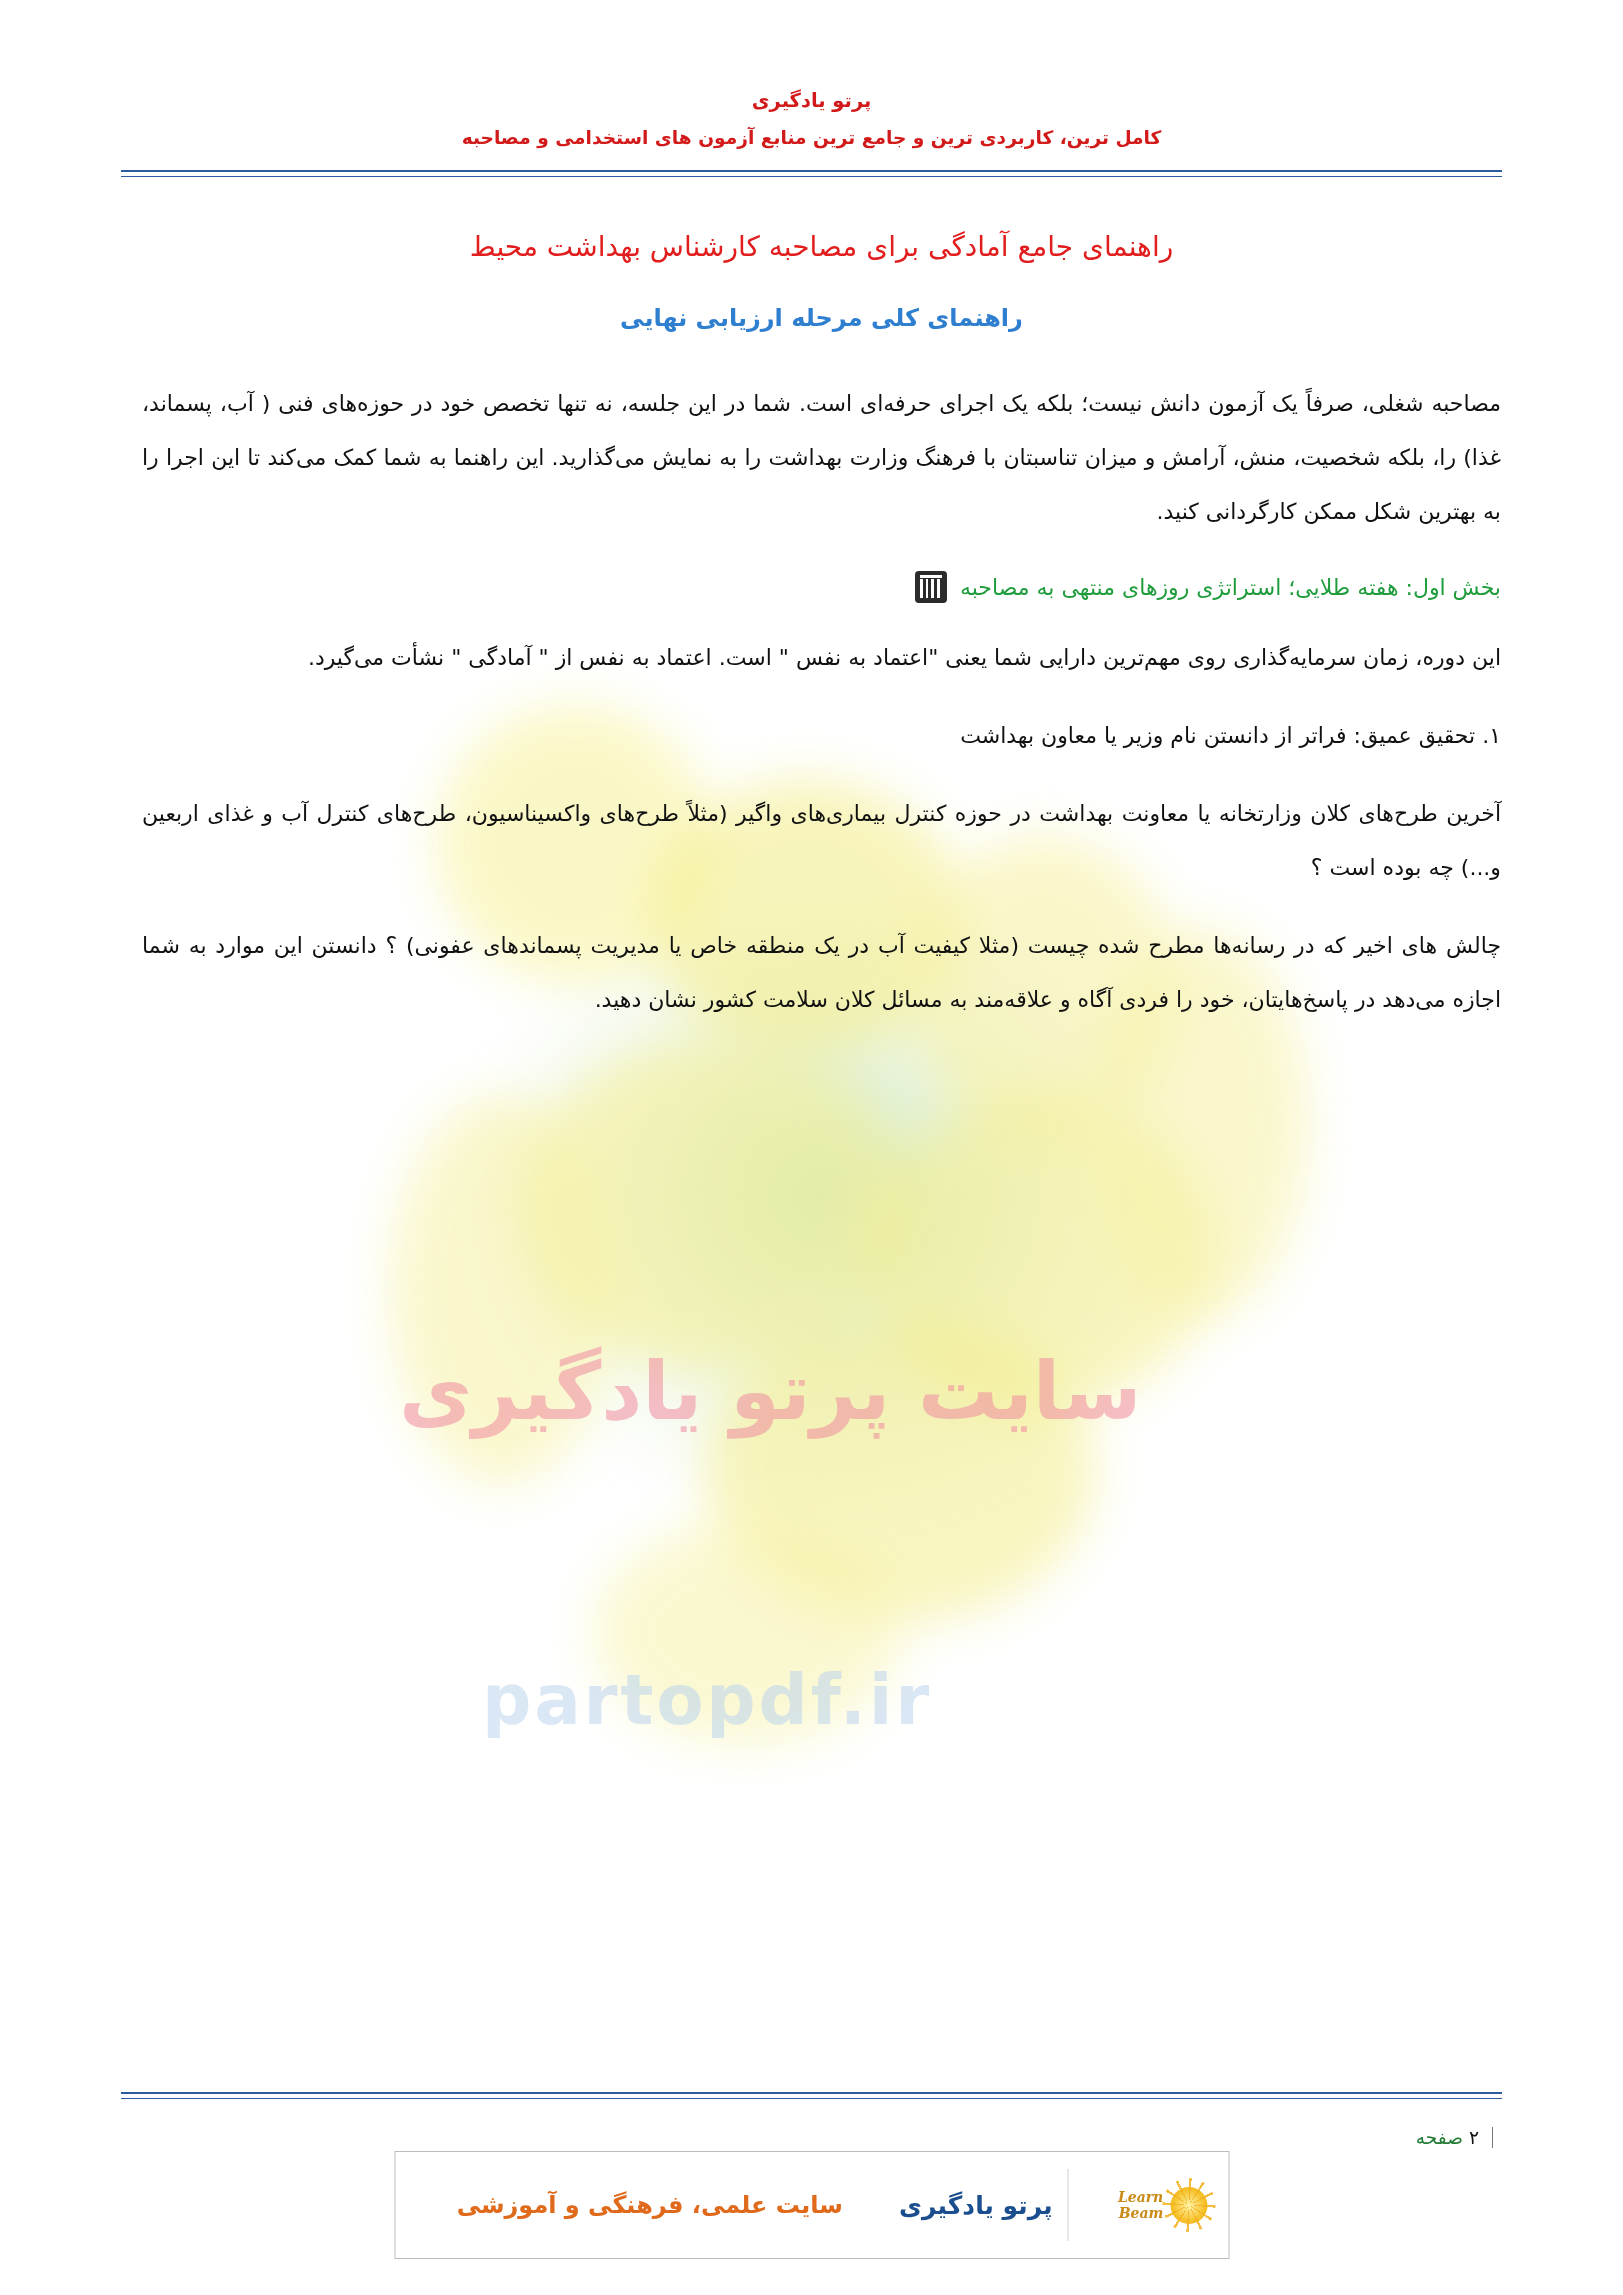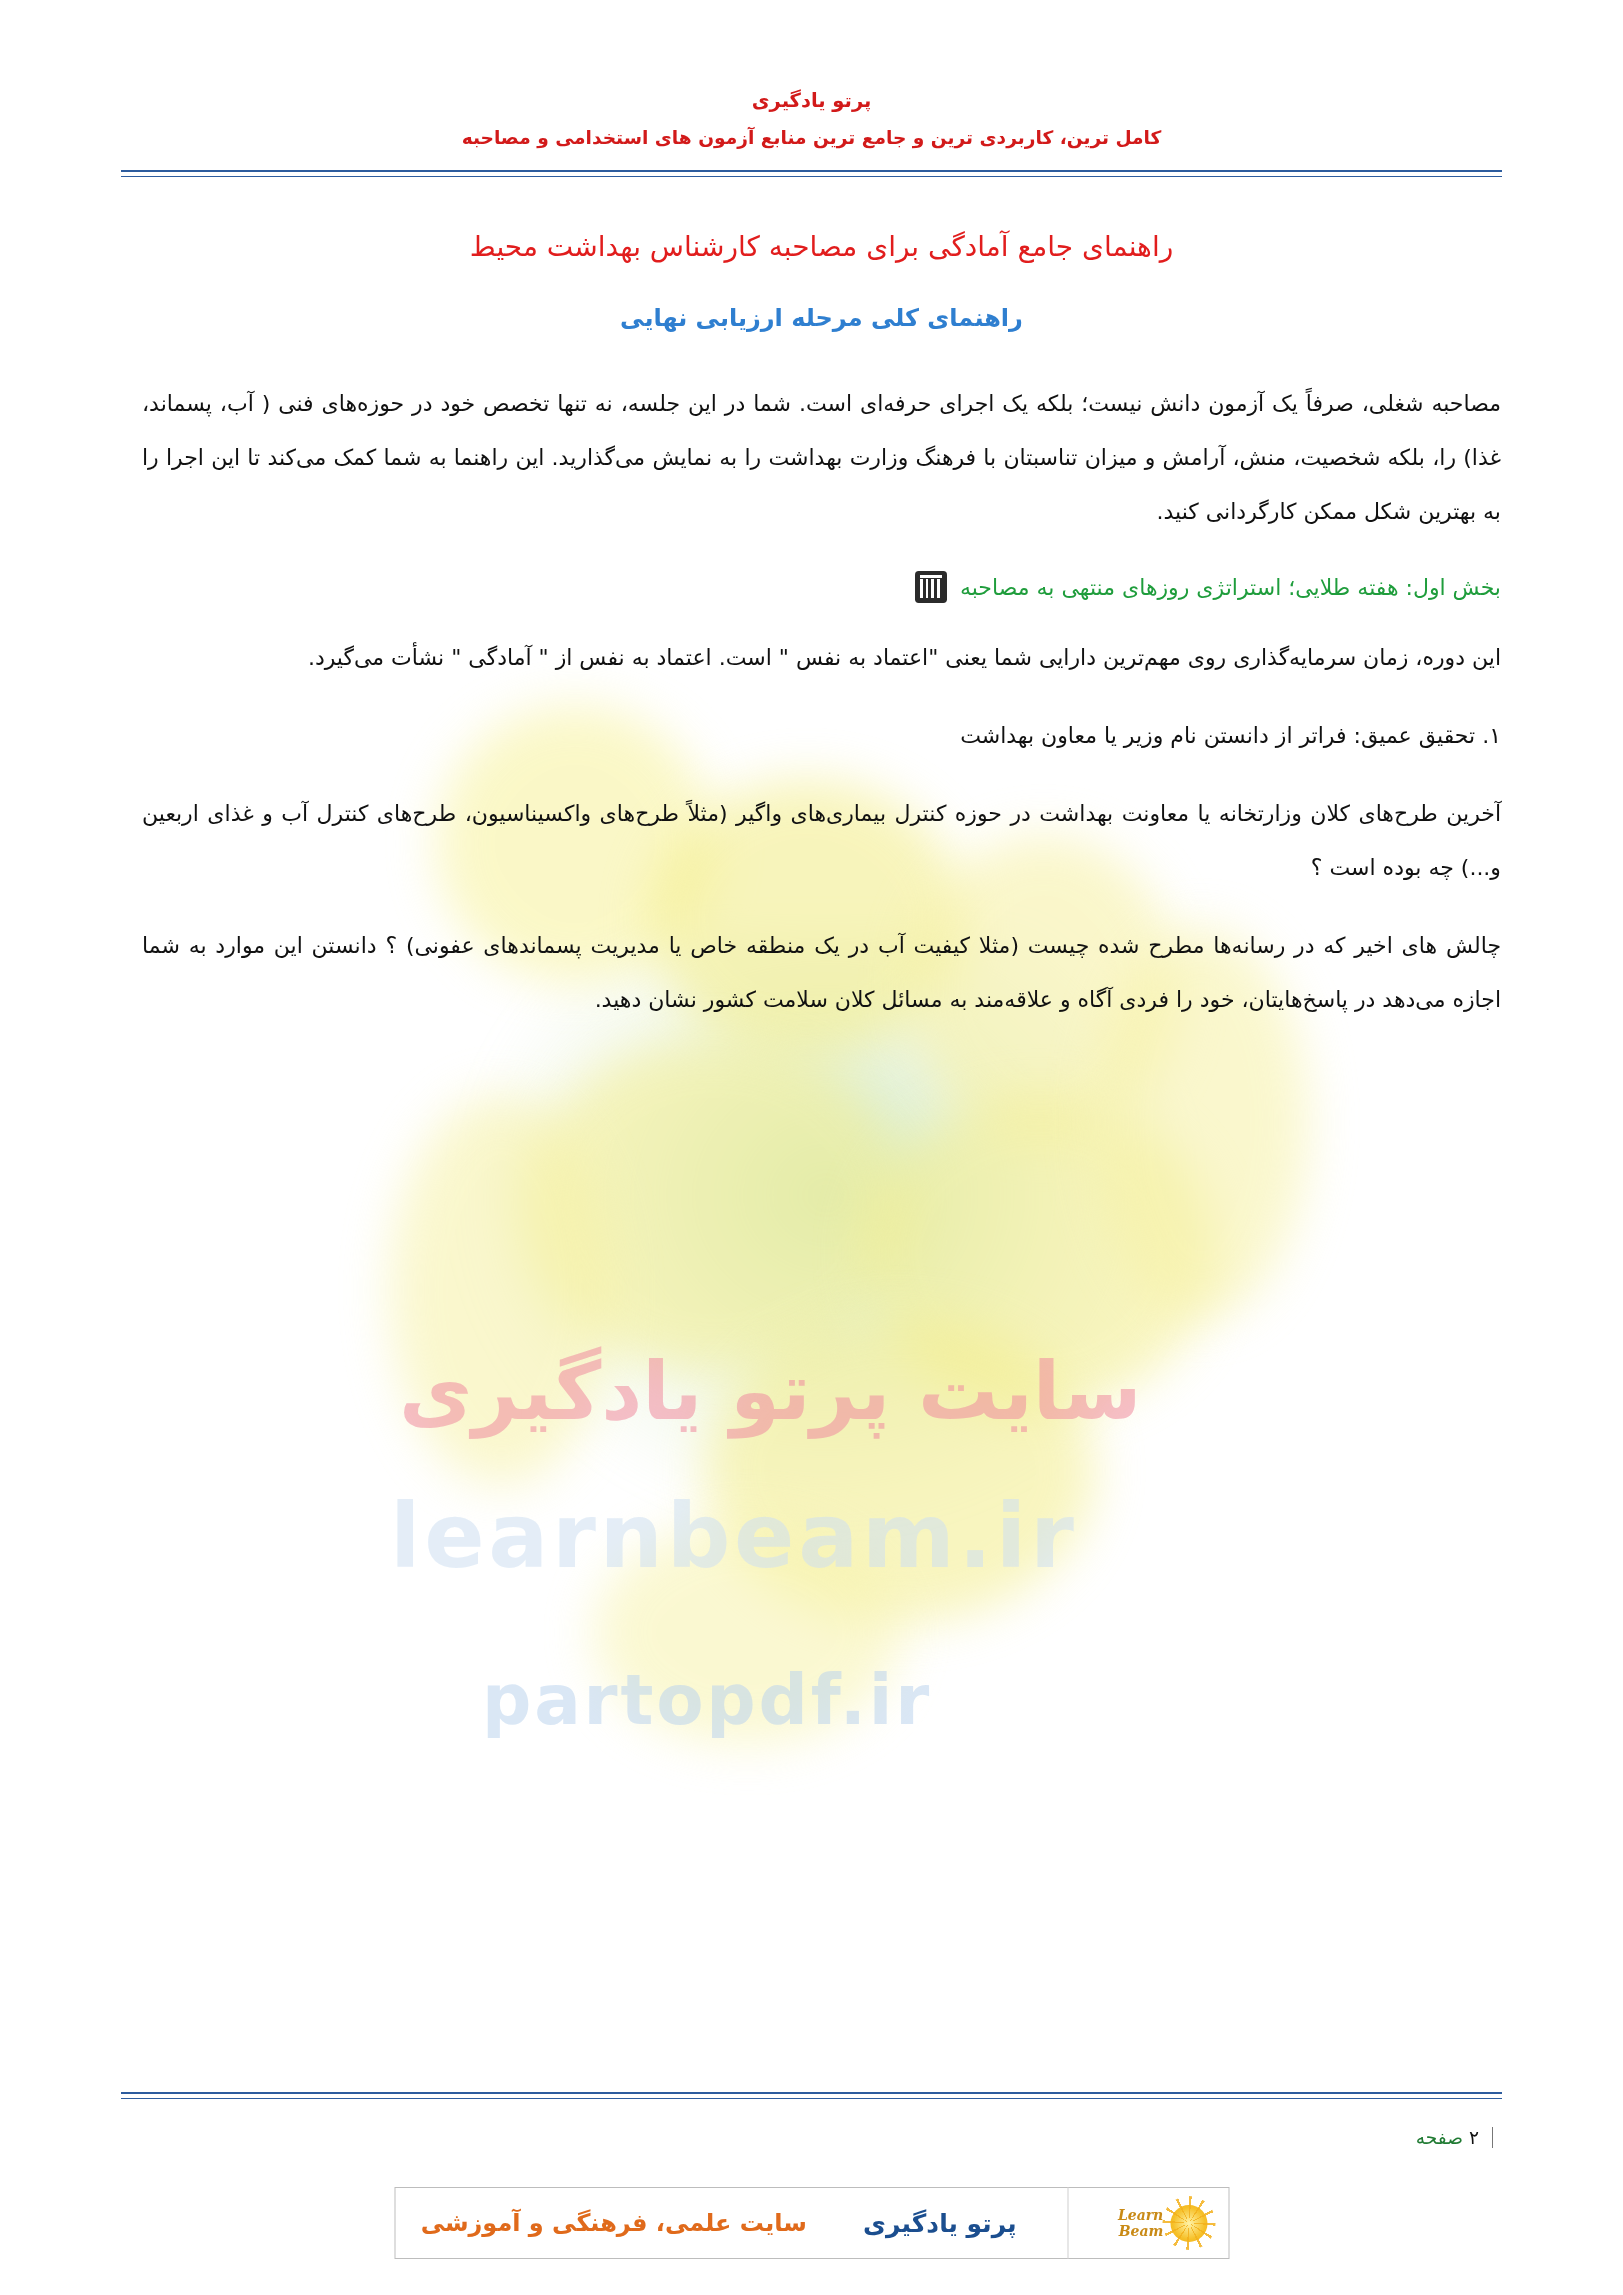--- a/index.html
+++ b/index.html
@@ -192,30 +192,29 @@
     border-right: 1.9px solid #777;
     padding-right: 13px;
   }
   .footer-box {
     position: absolute;
     z-index: 3;
     left: 50%;
     transform: translateX(-50%);
     bottom: 37px;
     width: 835px;
-    height: 72px;
+    height: 108px;
     border: 0.9px solid #bdbdbd;
     background: #ffffff;
     display: flex;
     flex-direction: row-reverse;
     align-items: center;
     justify-content: space-between;
     box-sizing: border-box;
     padding: 0 20.4px;
-    gap: 36px;
   }
   .footer-slogan {
     color: #e06a1b;
     font-size: 24px;
     font-weight: bold;
     flex: 1;
     text-align: center;
     direction: rtl;
   }
   .footer-brand {
@@ -280,21 +279,20 @@
     <div class="wm-blob wm-b1"></div>
     <div class="wm-blob wm-b2"></div>
     <div class="wm-blob wm-b3"></div>
     <div class="wm-blob wm-b4"></div>
     <div class="wm-blob wm-b5"></div>
     <div class="wm-blob wm-b6"></div>
     <div class="wm-blob wm-b7"></div>
     <div class="wm-blob wm-b8"></div>
     <div class="wm-blob wm-b9"></div>
     <div class="wm-text wm-red">سایت پرتو یادگیری</div>
-    <div class="wm-text wm-learn">learnbeam.ir</div>
     <div class="wm-text wm-parto">partopdf.ir</div>
   </div>
 
   <div class="header">
     <div class="line1">پرتو یادگیری</div>
     <div class="line2">کامل ترین، کاربردی ترین و جامع ترین منابع آزمون های استخدامی و مصاحبه</div>
   </div>
   <div class="rule-top"></div>
 
   <div class="content">

